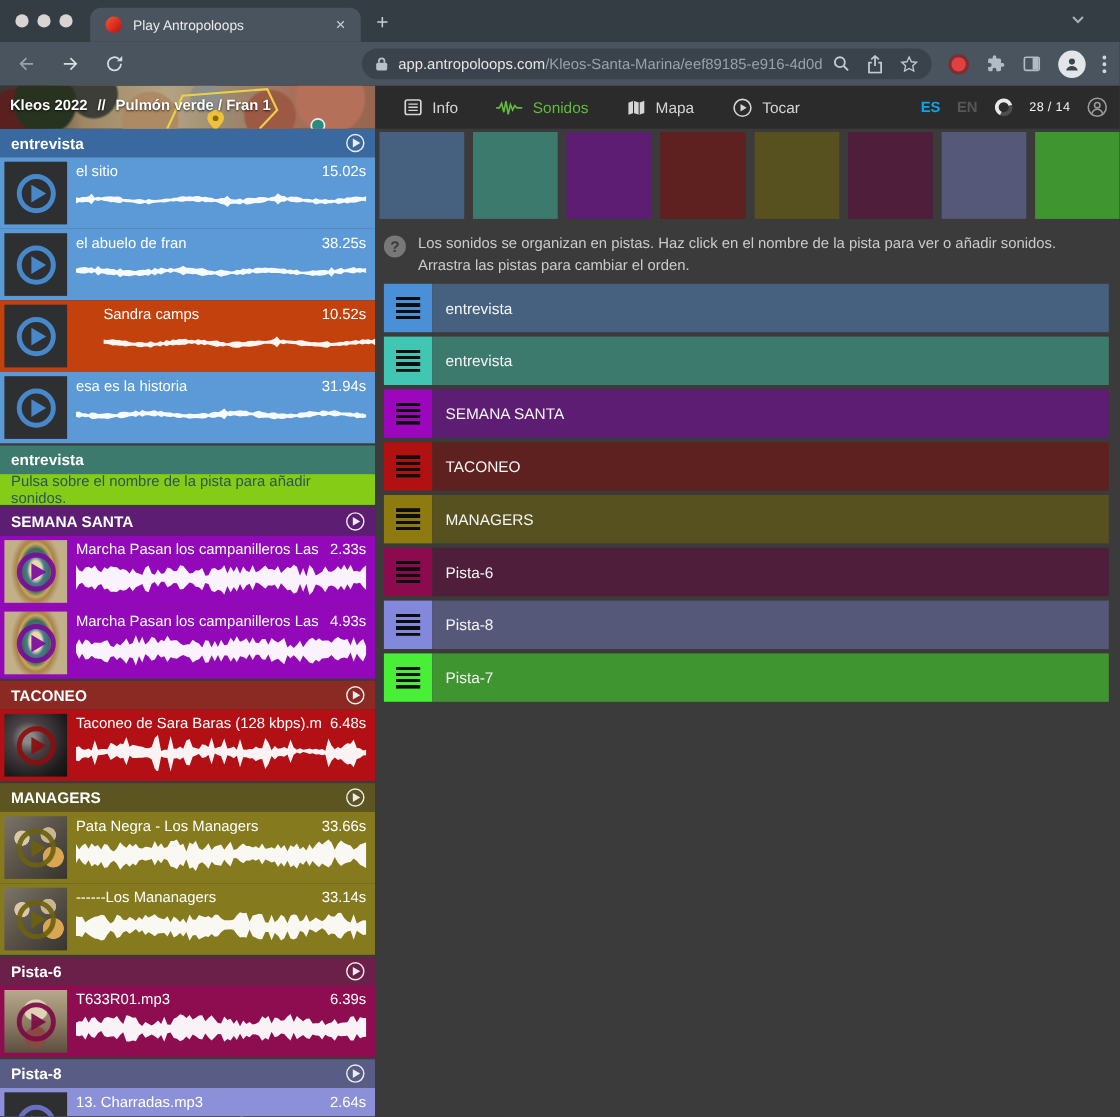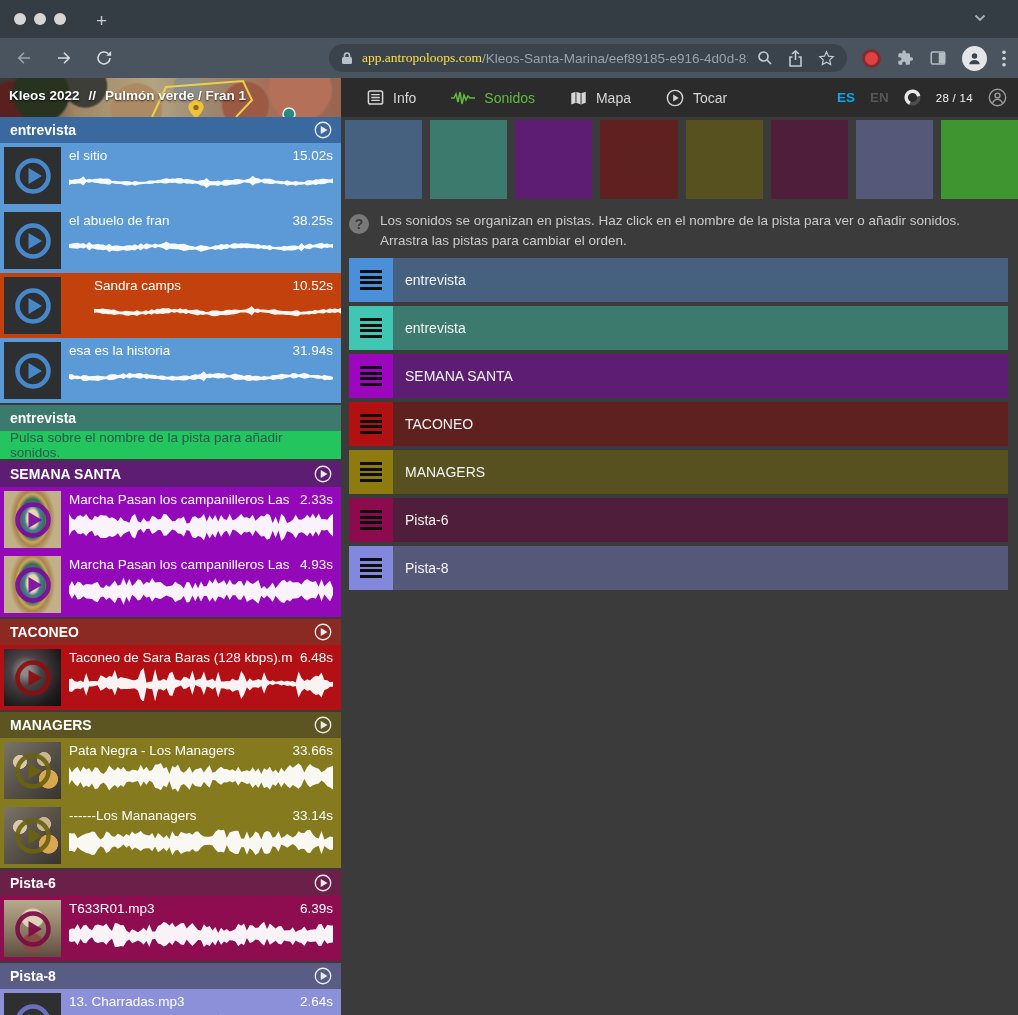--- a/index.html
+++ b/index.html
@@ -17,21 +17,21 @@
   .tab-title { color:#e8eaed; font-size:12.5px; flex:1; white-space:nowrap; overflow:hidden; }
   .tab-close { color:#cdd3d8; font-size:15px; line-height:1; cursor:default; padding:2px 4px; }
   .newtab { color:#c4cbd1; font-size:19px; margin:0 0 6px 14px; }
   .tab-chevron { position:absolute; right:32px; top:14px; }
 
   .toolbar { height:40px; background:#4a545e; display:flex; align-items:center; padding:0 12px; }
   .nav-arrow { width:24px; display:flex; justify-content:center; }
   .nav-arrow + .nav-arrow, .reload { margin-left:17px; }
   .urlpill { margin-left:213px; width:518px; height:28px; background:#3a434c; border-radius:14px;
     display:flex; align-items:center; padding:0 12px; gap:9px; }
-  .url-host { color:#fde047; font-size:13.5px; white-space:nowrap;font-family:Liberation Serif, serif; }
+  .url-host { color:#e5e5e5; font-size:13.5px; white-space:nowrap; }
   .url-path { color:#99a1a9; font-size:13.5px; white-space:nowrap; overflow:hidden; flex:1; margin-left:-9px; }
   .pill-icons { display:flex; gap:15px; align-items:center; }
   .bar-icons { display:flex; gap:15px; align-items:center; margin-left:15px; }
   .rec-dot { width:13px; height:13px; border-radius:50%; background:#e04040; box-shadow:0 0 0 3px #7c2f33; margin:0 3px; }
   .avatar { width:25px; height:25px; border-radius:50%; background:#e3e6e8; display:flex; align-items:center; justify-content:center; }
 
   
   .appheader { height:39px; background:#2b2b2b; display:flex; align-items:center; }
   .header-photo { width:341px; height:39px; flex:none; position:relative; overflow:hidden;
     background:
@@ -107,20 +107,25 @@
 </style>
 </head>
 <body>
 
 <div class="tabbar">
   <div class="traffic">
     <span class="light"></span>
     <span class="light"></span>
     <span class="light"></span>
   </div>
+  <div class="tab">
+    <span class="favicon"></span>
+    <span class="tab-title">Play Antropoloops</span>
+    <span class="tab-close">×</span>
+  </div>
   <span class="newtab">+</span>
   <span class="tab-chevron">
     <svg width="12" height="8" viewBox="0 0 12 8">
         <path d="M1.5 1.5 L6 6 L10.5 1.5" fill="none" stroke="#aab2b9" stroke-width="1.8"></path>
       </svg>
   </span>
 </div>
 
 <div class="toolbar">
   <span class="nav-arrow">
@@ -349,21 +354,21 @@
             <svg class="wave" width="264" height="34">
               <path d="M0.0,14.5 L2.9,14.1 L5.7,15.7 L8.6,15.6 L11.5,16.6 L14.3,15.0 L17.2,15.3 L20.1,16.3 L23.0,16.1 L25.8,16.0 L28.7,15.5 L31.6,16.0 L34.4,16.3 L37.3,16.5 L40.2,14.6 L43.0,14.3 L45.9,14.3 L48.8,14.9 L51.7,14.6 L54.5,13.2 L57.4,14.7 L60.3,12.8 L63.1,13.8 L66.0,14.0 L68.9,13.3 L71.7,13.0 L74.6,14.4 L77.5,13.4 L80.3,14.7 L83.2,14.7 L86.1,15.1 L89.0,15.9 L91.8,15.5 L94.7,15.8 L97.6,16.7 L100.4,16.5 L103.3,15.8 L106.2,16.4 L109.0,16.4 L111.9,16.1 L114.8,15.5 L117.7,15.4 L120.5,16.3 L123.4,15.0 L126.3,14.3 L129.1,14.7 L132.0,13.7 L134.9,11.3 L137.7,14.3 L140.6,13.5 L143.5,13.9 L146.3,13.4 L149.2,12.9 L152.1,13.5 L155.0,13.3 L157.8,14.8 L160.7,15.2 L163.6,14.2 L166.4,13.5 L169.3,14.5 L172.2,15.1 L175.0,15.9 L177.9,15.1 L180.8,15.1 L183.7,16.2 L186.5,15.8 L189.4,16.0 L192.3,16.7 L195.1,16.0 L198.0,16.4 L200.9,16.6 L203.7,15.0 L206.6,14.9 L209.5,14.8 L212.3,13.7 L215.2,14.2 L218.1,14.4 L221.0,14.8 L223.8,13.1 L226.7,13.3 L229.6,14.4 L232.4,13.7 L235.3,13.0 L238.2,13.8 L241.0,15.0 L243.9,15.1 L246.8,14.9 L249.7,15.1 L252.5,16.0 L255.4,14.8 L258.3,15.8 L261.1,16.0 L264.0,17.0 L264.0,19.3 L261.1,20.0 L258.3,19.8 L255.4,20.3 L252.5,18.6 L249.7,18.9 L246.8,18.5 L243.9,17.8 L241.0,17.4 L238.2,18.2 L235.3,18.7 L232.4,17.8 L229.6,17.0 L226.7,18.2 L223.8,18.5 L221.0,17.1 L218.1,17.8 L215.2,18.5 L212.3,19.6 L209.5,19.1 L206.6,19.5 L203.7,20.0 L200.9,18.9 L198.0,19.5 L195.1,20.2 L192.3,19.8 L189.4,20.6 L186.5,20.8 L183.7,20.3 L180.8,21.1 L177.9,20.7 L175.0,19.6 L172.2,19.8 L169.3,19.8 L166.4,20.3 L163.6,19.0 L160.7,17.5 L157.8,17.4 L155.0,18.5 L152.1,18.1 L149.2,18.6 L146.3,18.0 L143.5,17.6 L140.6,18.3 L137.7,17.7 L134.9,21.2 L132.0,19.2 L129.1,18.8 L126.3,19.7 L123.4,19.7 L120.5,18.9 L117.7,20.3 L114.8,20.5 L111.9,20.2 L109.0,20.1 L106.2,20.2 L103.3,20.7 L100.4,19.8 L97.6,19.4 L94.7,19.9 L91.8,19.7 L89.0,18.7 L86.1,19.0 L83.2,18.8 L80.3,18.2 L77.5,19.1 L74.6,17.6 L71.7,18.7 L68.9,18.2 L66.0,17.4 L63.1,17.6 L60.3,18.8 L57.4,17.2 L54.5,19.0 L51.7,18.1 L48.8,18.3 L45.9,19.4 L43.0,20.0 L40.2,20.3 L37.3,18.9 L34.4,19.6 L31.6,20.2 L28.7,21.0 L25.8,20.5 L23.0,20.5 L20.1,20.2 L17.2,21.0 L14.3,20.9 L11.5,18.8 L8.6,19.3 L5.7,18.7 L2.9,19.8 L0.0,18.8 Z" fill="#ffffff" opacity="0.95"></path>
             </svg>
           </div>
         </div>
       </section>
       <section class="clip-section">
         <div class="section-header" style="background: rgb(61, 122, 110);">
           <span class="section-title">entrevista</span>
         </div>
-        <div class="section-note" style="background: #22c55e;">Pulsa sobre el nombre de la pista para añadir sonidos.</div>
+        <div class="section-note" style="background: #84cc16;">Pulsa sobre el nombre de la pista para añadir sonidos.</div>
       </section>
       <section class="clip-section">
         <div class="section-header" style="background: rgb(92, 29, 114);">
           <span class="section-title">SEMANA SANTA</span>
           <svg width="20" height="20" viewBox="0 0 40 40">
             <circle cx="20" cy="20" r="15.5" fill="none" stroke="#ececec" stroke-width="2.6"></circle>
             <polygon points="15.5,12 29,20 15.5,28" fill="#ececec"></polygon>
           </svg>
         </div>
         <div class="clip" style="background: rgb(147, 9, 186);">
@@ -603,15 +608,23 @@
           </div>
         </div>
         <div class="track-row">
           <div class="track-handle" style="background: rgb(130, 137, 221);">
             <span class="drag-icon"></span>
           </div>
           <div class="track-body" style="background: rgb(86, 88, 121);">
             <span class="track-label">Pista-8</span>
           </div>
         </div>
+        <div class="track-row">
+          <div class="track-handle" style="background: rgb(73, 238, 55);">
+            <span class="drag-icon"></span>
+          </div>
+          <div class="track-body" style="background: rgb(63, 150, 48);">
+            <span class="track-label">Pista-7</span>
+          </div>
+        </div>
       </div>
   </div>
 </div>
 
 </body></html>

